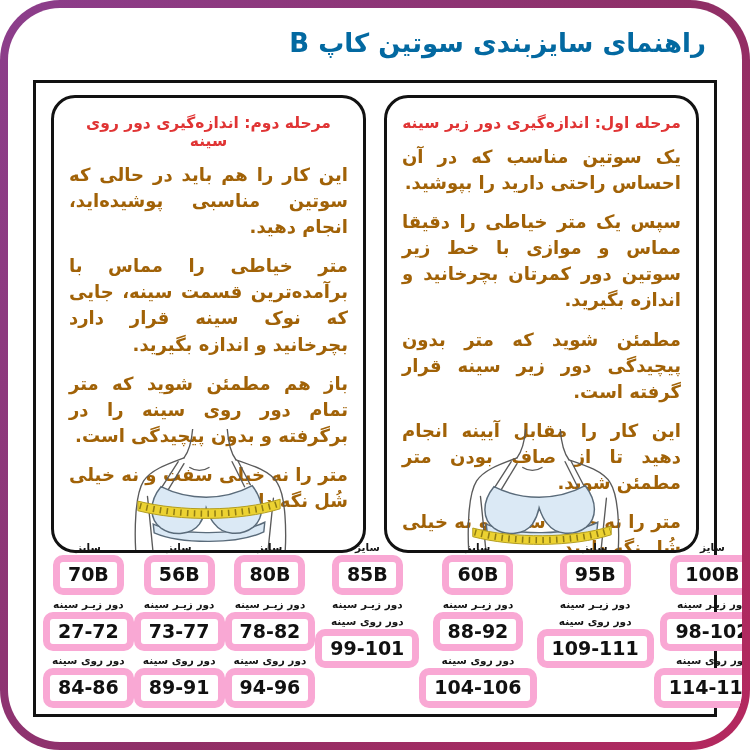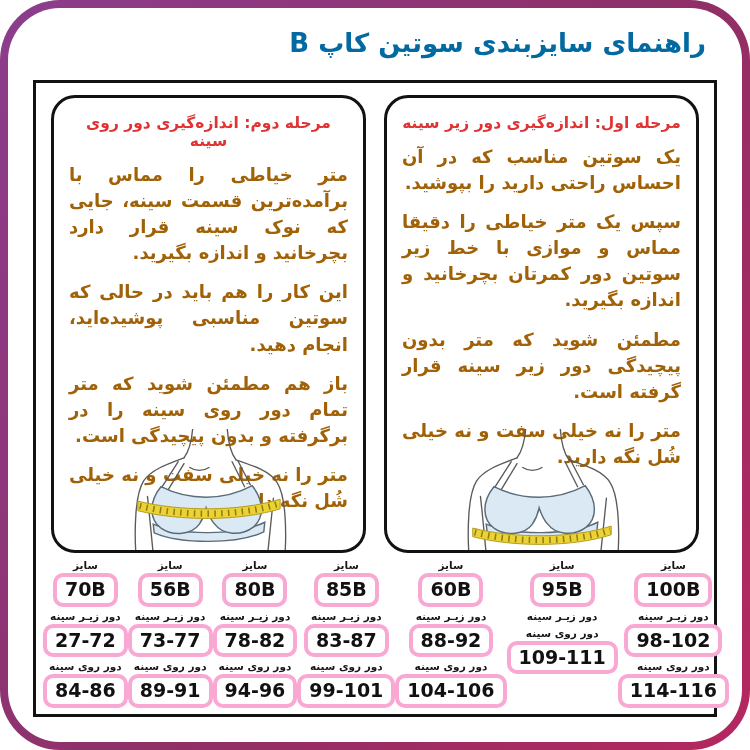--- a/index.html
+++ b/index.html
@@ -61,21 +61,21 @@
   }
   .size-col {
     display:flex; flex-direction:column; align-items:center;
     flex:1 1 0;
   }
   .cell-label {
     direction:rtl; font-size:10.5px; font-weight:700; color:#161616;
     margin:3px 0 2px 0; white-space:nowrap;
   }
   .cell-box {
-    border:4px solid #f9a8d4; border-radius:10px;
+    border:7px solid #f9a8d4; border-radius:10px;
     padding:1px 8px; font-size:19px; font-weight:700; color:#111;
     white-space:nowrap; direction:ltr; background:#fff;
     line-height:1.25;
   }
   svg .skin { fill:none; stroke:#5a5a5a; stroke-width:1.4; stroke-linecap:round; }
   svg .bra  { fill:#dbe9f5; stroke:#5a6b7a; stroke-width:1.5; }
   svg .tape { fill:#ecd232; stroke:#b09a1e; stroke-width:1; }
   svg .ticks{ fill:none; stroke:#8f7c14; stroke-width:6.5; stroke-dasharray:1.6,5.5; }
 </style>
 </head>
@@ -88,20 +88,21 @@
 
     <div class="main-box">
 
       <div class="panels">
 
         <section class="panel">
           <h2 class="panel-header">مرحله اول: اندازه‌گیری دور زیر سینه</h2>
           <p>یک سوتین مناسب که در آن احساس راحتی دارید را بپوشید.</p>
           <p>سپس یک متر خیاطی را دقیقا مماس و موازی با خط زیر سوتین دور کمرتان بچرخانید و اندازه بگیرید.</p>
           <p>مطمئن شوید که متر بدون پیچیدگی دور زیر سینه قرار گرفته است.</p>
+          <p>این کار را مقابل آیینه انجام دهید تا از صاف بودن متر مطمئن شوید.</p>
           <p>متر را نه خیلی سفت و نه خیلی شُل نگه دارید.</p>
           <div class="illustration">
             <svg viewBox="0 0 240 130" width="232" height="125" aria-hidden="true">
               <g>
                 <path class="skin" d="M103,0 C102,12 100,22 94,30"></path>
                 <path class="skin" d="M139,0 C140,14 142,24 148,32"></path>
                 <path class="skin" d="M94,30 C78,36 60,42 52,54 C47,62 45,74 44,88 C43,102 43,116 44,130"></path>
                 <path class="skin" d="M148,32 C166,38 184,44 191,56 C196,64 198,76 199,90 C200,104 200,117 199,130"></path>
                 <path class="skin" d="M56,70 C58,88 60,110 62,130"></path>
                 <path class="skin" d="M187,72 C185,90 183,112 181,130"></path>
@@ -118,22 +119,22 @@
               <g>
                 <path class="tape" d="M48,103 C90,114 152,114 192,101 L192,110 C152,123 90,123 48,112 Z"></path>
                 <path class="ticks" d="M50,107.5 C91,118.5 151,118.5 191,105.5"></path>
               </g>
             </svg>
           </div>
         </section>
 
         <section class="panel">
           <h2 class="panel-header">مرحله دوم: اندازه‌گیری دور روی سینه</h2>
+          <p>این کار را هم باید در حالی که سوتین مناسبی پوشیده‌اید، انجام دهید.</p>
           <p>متر خیاطی را مماس با برآمده‌ترین قسمت سینه، جایی که نوک سینه قرار دارد بچرخانید و اندازه بگیرید.</p>
-          <p>این کار را هم باید در حالی که سوتین مناسبی پوشیده‌اید، انجام دهید.</p>
           <p>باز هم مطمئن شوید که متر تمام دور روی سینه را در برگرفته و بدون پیچیدگی است.</p>
           <p>متر را نه خیلی سفت و نه خیلی شُل نگه دارید.</p>
           <div class="illustration">
             <svg viewBox="0 0 240 130" width="232" height="125" aria-hidden="true">
               <g>
                 <path class="skin" d="M103,0 C102,12 100,22 94,30"></path>
                 <path class="skin" d="M139,0 C140,14 142,24 148,32"></path>
                 <path class="skin" d="M94,30 C78,36 60,42 52,54 C47,62 45,74 44,88 C43,102 43,116 44,130"></path>
                 <path class="skin" d="M148,32 C166,38 184,44 191,56 C196,64 198,76 199,90 C200,104 200,117 199,130"></path>
                 <path class="skin" d="M56,70 C58,88 60,110 62,130"></path>
@@ -184,21 +185,20 @@
           <div class="cell-label">دور زیـر سینه</div>
           <div class="cell-box">78-82</div>
           <div class="cell-label">دور روی سینه</div>
           <div class="cell-box">94-96</div>
         </div>
 
         <div class="size-col">
           <div class="cell-label">سایز</div>
           <div class="cell-box">85B</div>
           <div class="cell-label">دور زیـر سینه</div>
-          <div class="cell-box">83-87</div>
           <div class="cell-label">دور روی سینه</div>
           <div class="cell-box">99-101</div>
         </div>
 
         <div class="size-col">
           <div class="cell-label">سایز</div>
           <div class="cell-box">60B</div>
           <div class="cell-label">دور زیـر سینه</div>
           <div class="cell-box">88-92</div>
           <div class="cell-label">دور روی سینه</div>

